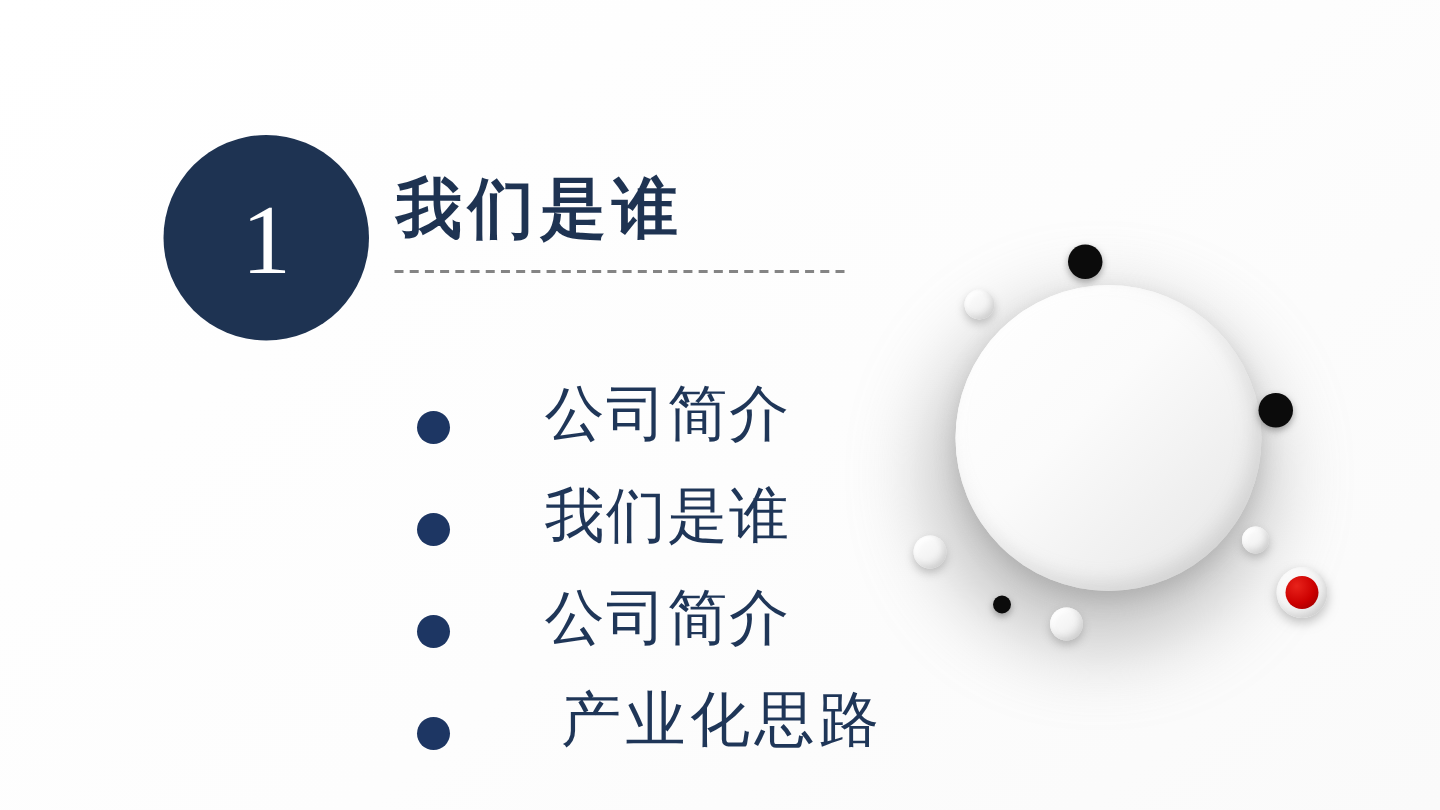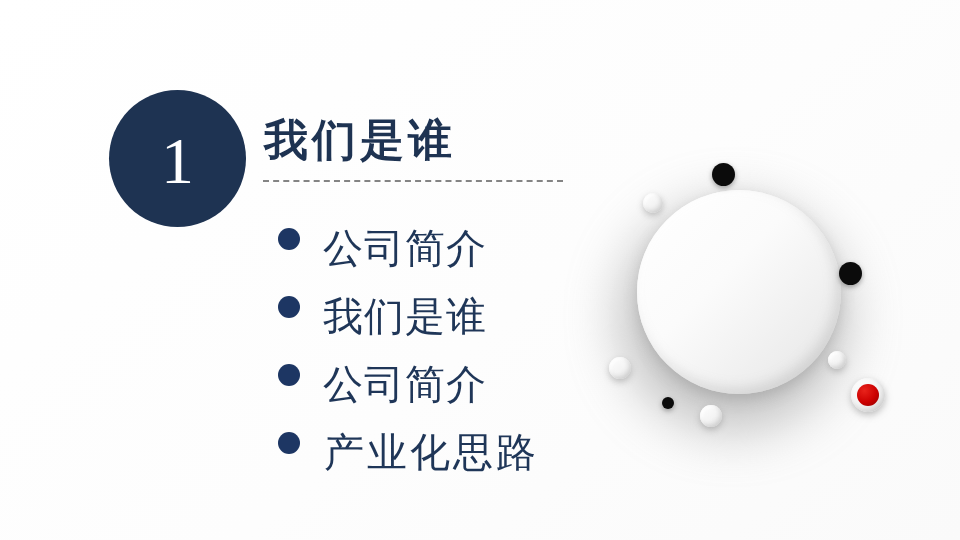--- a/index.html
+++ b/index.html
@@ -69,40 +69,41 @@
   .bullet-list {
     position: absolute;
     left: 278px;
     top: 228px;
     width: 340px;
   }
   .bullet-item {
     position: relative;
     height: 68px;
     display: flex;
-    align-items: flex-start;
+    align-items: flex-end;
+    gap: 40px;
   }
   .bullet-dot {
     width: 22px;
     height: 22px;
     border-radius: 50%;
     background: #1d3663;
     flex: 0 0 auto;
   }
   .bullet-label {
     margin-left: 23px;
     color: #1f3658;
     font-family: "DejaVu Serif", "Liberation Serif", serif;
     font-size: 40px;
     line-height: 1;
     letter-spacing: 1px;
     white-space: nowrap;
   }
   .bullet-item.indented .bullet-label {
-    margin-left: 24px;
+    margin-left: 34px;
     letter-spacing: 3px;
   }
 
   
   .decor {
     position: absolute;
     left: 580px;
     top: 140px;
     width: 360px;
     height: 330px;

